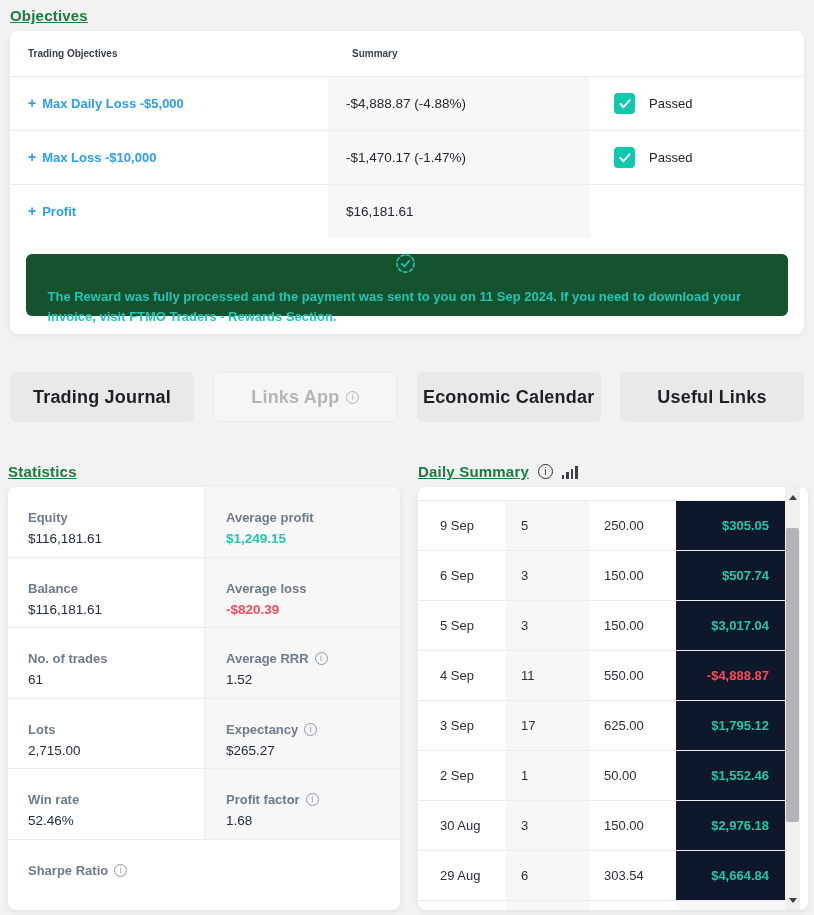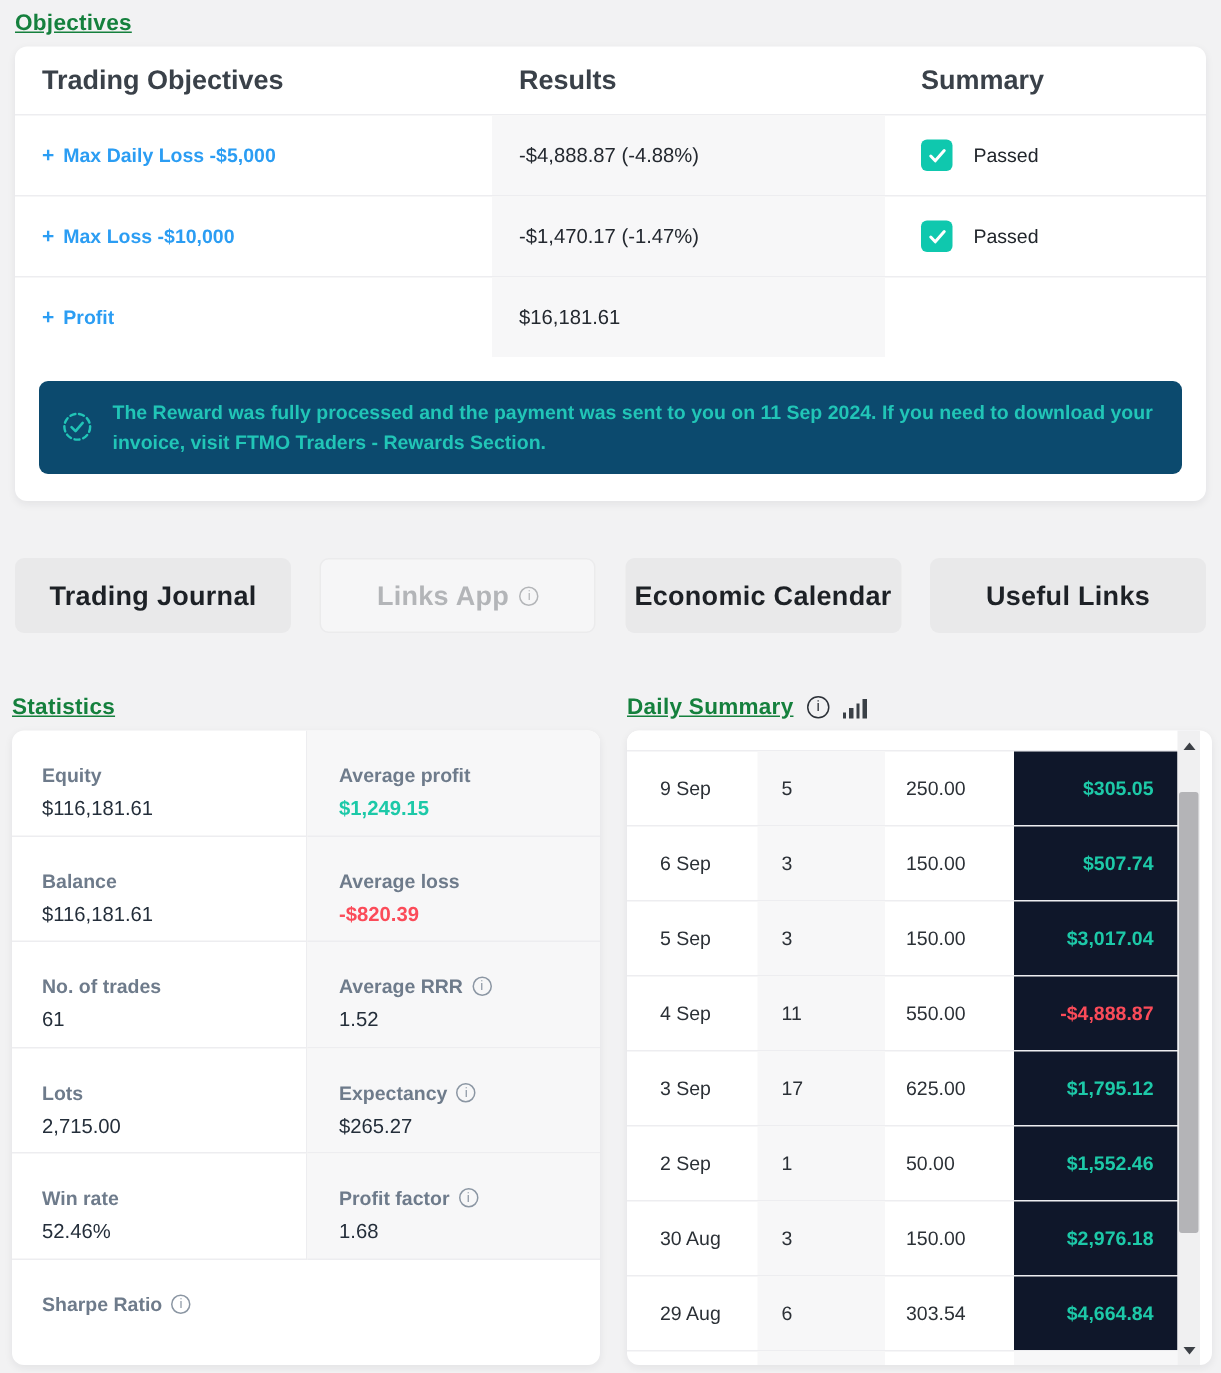--- a/index.html
+++ b/index.html
@@ -18,42 +18,43 @@
   }
 
   .card {
     background: #fff; border-radius: 8px;
     box-shadow: 0 2px 6px rgba(30,30,40,.07);
   }
 
   
   .objectives-card { height: 303px; overflow: hidden; }
   .obj-row { display: flex; align-items: center; }
-  .obj-head { height: 45px; font-size: 18px; font-weight: 700; color: #3a4149; }
+  .obj-head { height: 45px; font-size: 10px; font-weight: 700; color: #3a4149; }
   .obj-body-row { height: 54px; border-top: 1px solid #ededf0; font-size: 13.5px; }
   .obj-c1 { width: 318px; padding-left: 18px; }
   .obj-c2 { width: 262px; padding-left: 18px; align-self: stretch; display: flex; align-items: center; }
   .obj-body-row .obj-c2 { background: #f7f7f8; }
   .obj-c3 { flex: 1; padding-left: 24px; display: flex; align-items: center; gap: 14px; }
   .obj-link {
     color: #2b9df3; font-weight: 700; font-size: 13px;
     text-decoration: none; display: inline-flex; align-items: center; gap: 6px; cursor: pointer;
   }
   .plus { font-weight: 700; font-size: 14px; line-height: 1; }
   .result-val { color: #23282f; }
   .checkbox {
     width: 21px; height: 21px; border-radius: 4px; background: #0fc8ae;
     display: inline-flex; align-items: center; justify-content: center; cursor: pointer; flex: none;
   }
   .passed-label { font-size: 13px; color: #20252b; }
 
   .notice {
     margin: 16px 16px 0 16px; height: 62px; border-radius: 6px;
-    background: #0c4a6e; display: flex; align-items: center; gap: 13px;
+    background: #14532d; display: flex; align-items: center; gap: 13px;
     padding: 0 18px 0 15px;
+    flex-direction: column;
   }
   .notice-icon { flex: none; margin-top: -1px; }
   .notice-text {
     color: #21c5b7; font-size: 13px; font-weight: 700; line-height: 20px;
     max-width: 716px;
   }
 
   
   .buttons-row {
     margin-top: 38px; display: flex; justify-content: space-between;
@@ -135,21 +136,20 @@
 <body>
 
 <div class="page">
 
   <section>
     <h2 class="sec-title">Objectives</h2>
     <div class="card objectives-card">
 
       <div class="obj-row obj-head">
         <div class="obj-c1">Trading Objectives</div>
-        <div class="obj-c2">Results</div>
         <div class="obj-c3">Summary</div>
       </div>
 
       <div class="obj-row obj-body-row">
         <div class="obj-c1">
           <a class="obj-link">
             <span class="plus">+</span>
             <span>Max Daily Loss -$5,000</span>
           </a>
         </div>

